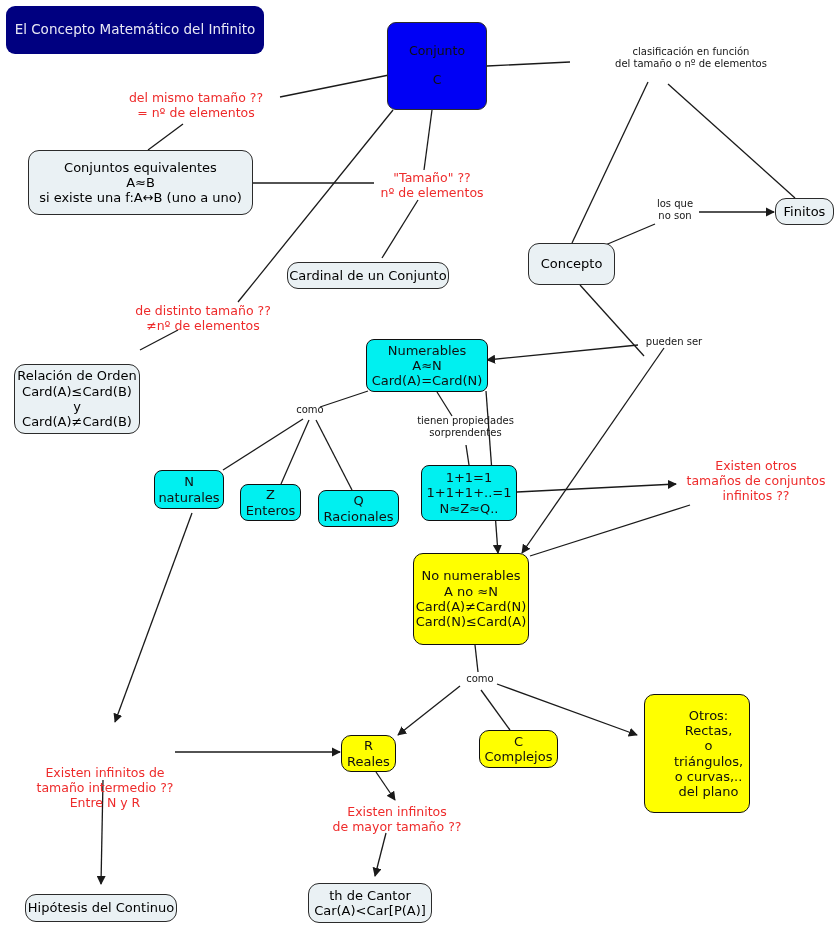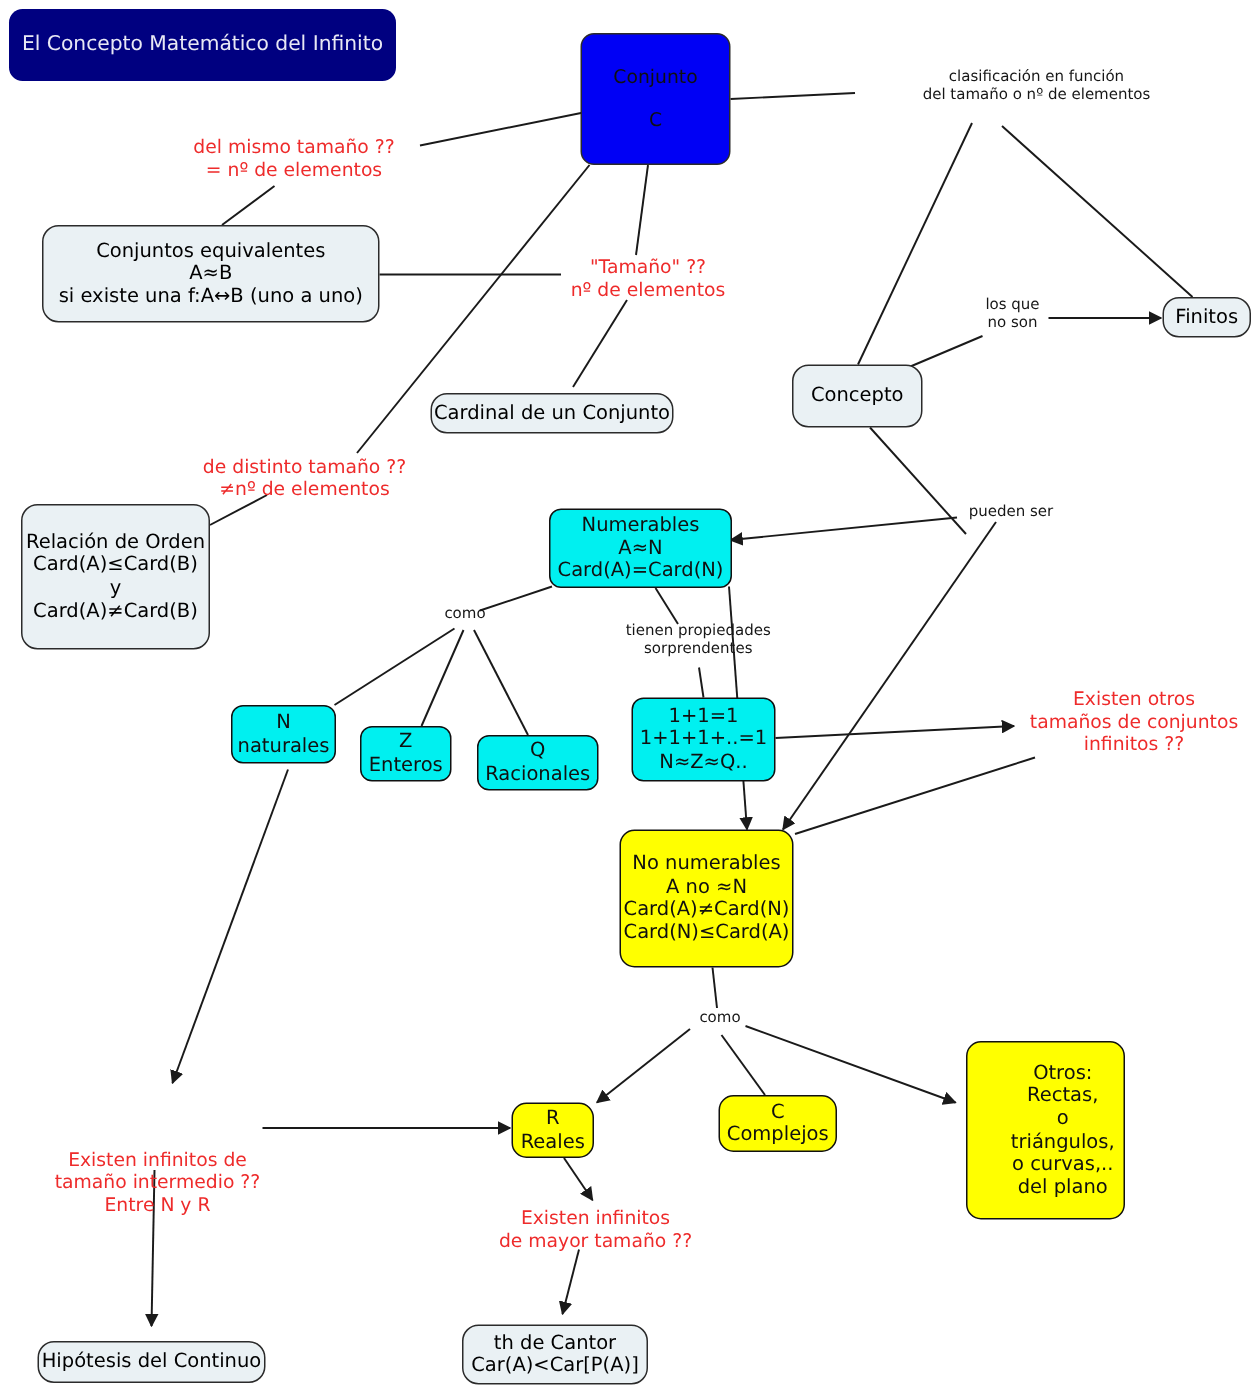--- a/index.html
+++ b/index.html
@@ -178,21 +178,21 @@
   <div class="node node-plain" style="left:28px; top:150px; width:225px; height:65px;">Conjuntos equivalentes
 A≈B
 si existe una  f:A↔B (uno a uno)</div>
 
   <div class="node node-plain" style="left:287px; top:262px; width:162px; height:27px;">Cardinal de un Conjunto</div>
 
   <div class="node node-plain" style="left:775px; top:198px; width:59px; height:27px;">Finitos</div>
 
   <div class="node node-plain" style="left:528px; top:243px; width:87px; height:42px;">Concepto</div>
 
-  <div class="node node-plain" style="left:14px; top:336px; width:126px; height:97px;">Relación de Orden
+  <div class="node node-plain" style="left:14px; top:364px; width:126px; height:70px;">Relación de Orden
 Card(A)≤Card(B)
 y
 Card(A)≠Card(B)</div>
 
   <div class="node node-cyan" style="left:366px; top:339px; width:122px; height:53px;">Numerables
 A≈N
 Card(A)=Card(N)</div>
 
   <div class="node node-cyan" style="left:154px; top:470px; width:70px; height:39px;">N
 naturales</div>

